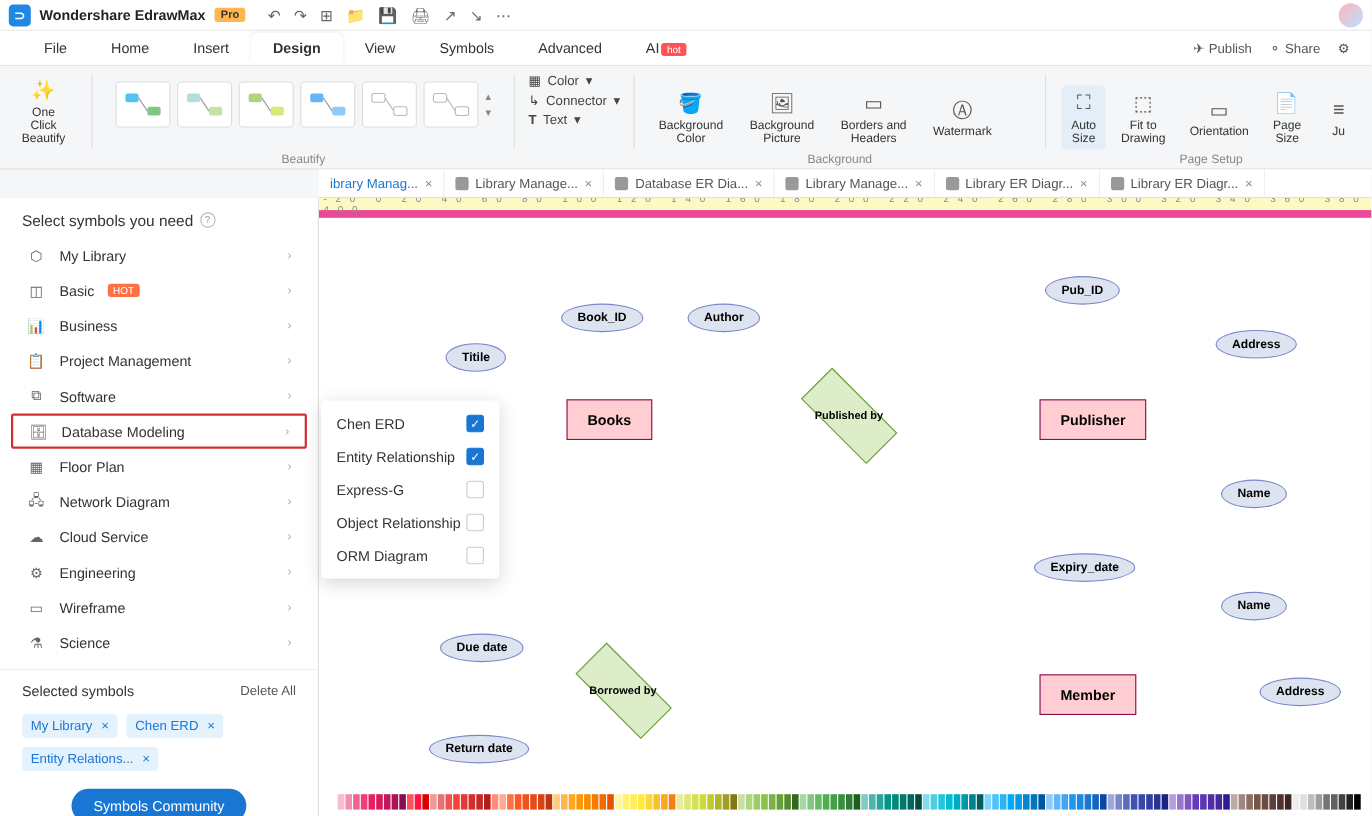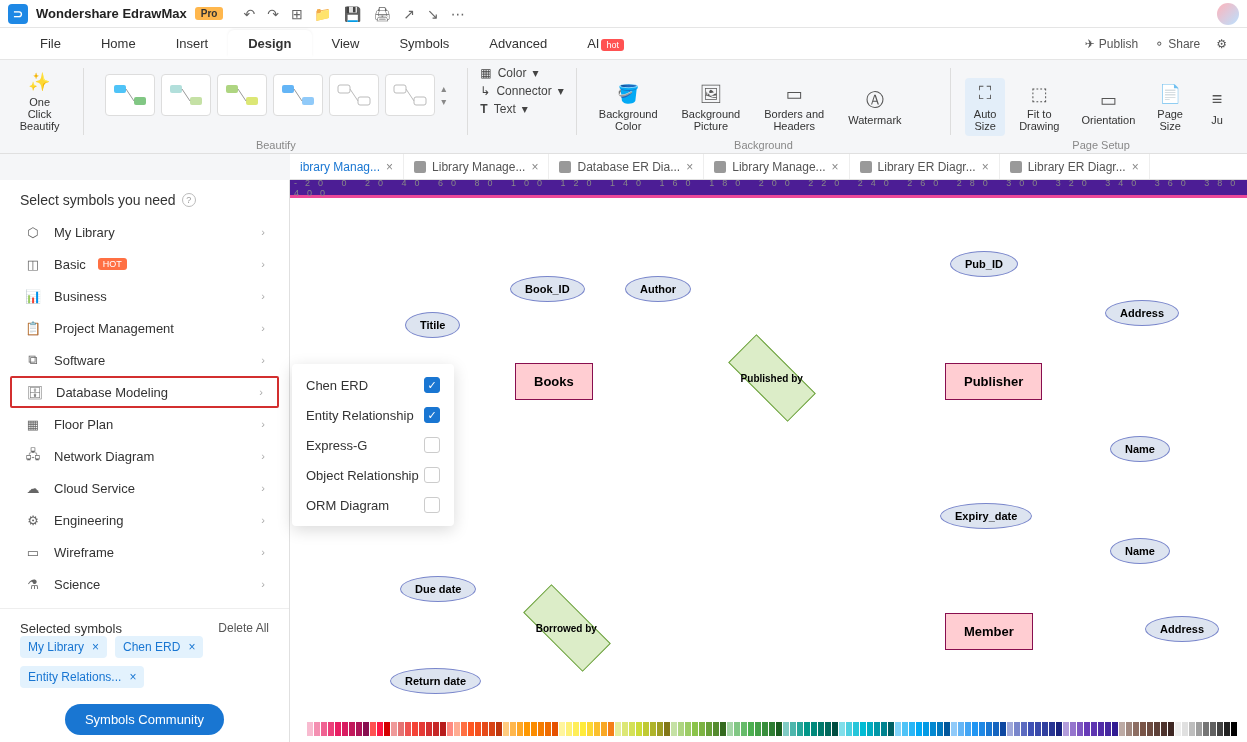--- a/index.html
+++ b/index.html
@@ -51,36 +51,36 @@
 .sidebar { width: 290px; background: #fff; border-right: 1px solid #e0e0e0; display: flex; flex-direction: column; position: relative; }
 .sidebar-title { padding: 12px 20px 8px; font-size: 14px; color: #333; display: flex; align-items: center; gap: 6px; }
 .help-icon { width: 14px; height: 14px; border: 1px solid #bbb; border-radius: 50%; font-size: 9px; display: flex; align-items: center; justify-content: center; color: #999; }
 .symbol-list { flex: 0 0 auto; }
 .symbol-item { display: flex; align-items: center; padding: 7px 24px; font-size: 13px; color: #333; cursor: pointer; gap: 12px; position: relative; }
 .symbol-item.highlighted { border: 2px solid #d32f2f; border-radius: 2px; margin: 0 10px; padding: 5px 14px; }
 .symbol-item-icon { width: 18px; height: 18px; display: flex; align-items: center; justify-content: center; color: #666; }
 .hot-badge { background: #ff7043; color: #fff; font-size: 9px; padding: 1px 5px; border-radius: 3px; }
 .chevron { margin-left: auto; color: #aaa; font-size: 11px; }
 .selected-section { padding: 12px 20px 8px; border-top: 1px solid #eee; margin-top: 8px; }
-.selected-header { display: flex; justify-content: space-between; font-size: 13px; color: #333; margin-bottom: 0; }
+.selected-header { display: flex; justify-content: space-between; font-size: 13px; color: #333; margin-bottom: 13px; }
 .delete-all { color: #555; font-size: 12px; cursor: pointer; }
 .chips { display: flex; flex-wrap: wrap; gap: 8px; }
 .chip { background: #e3f2fd; color: #1976d2; padding: 4px 8px; border-radius: 4px; font-size: 12px; display: flex; align-items: center; gap: 8px; }
 .chip-close { cursor: pointer; color: #1976d2; }
 .community-btn { background: #1976d2; color: #fff; border: none; padding: 8px 20px; border-radius: 16px; font-size: 13px; margin: 16px auto 0; display: block; cursor: pointer; }
 
 
 .flyout { position: absolute; left: 292px; top: 364px; width: 162px; background: #fff; box-shadow: 0 4px 16px rgba(0,0,0,0.15); border-radius: 4px; padding: 6px 0; z-index: 100; }
 .flyout-item { display: flex; justify-content: space-between; align-items: center; padding: 7px 14px; font-size: 13px; color: #333; cursor: pointer; }
 .flyout-check { width: 16px; height: 16px; border: 1.5px solid #ccc; border-radius: 3px; display: flex; align-items: center; justify-content: center; }
 .flyout-check.checked { background: #1976d2; border-color: #1976d2; color: #fff; font-size: 11px; }
 
 
 .canvas-area { flex: 1; background: #fff; position: relative; overflow: hidden; }
-.ruler-h { height: 18px; background: #4c1d95; border-bottom: 3px solid #ec4899; font-size: 9px; color: #888; display: flex; align-items: center; padding-left: 4px; letter-spacing: 8px; }
+.ruler-h { height: 18px; background: #fef9c3; border-bottom: 7px solid #ec4899; font-size: 9px; color: #888; display: flex; align-items: center; padding-left: 4px; letter-spacing: 8px; }
 .canvas { position: relative; width: 100%; height: 100%; }
 .canvas-title { position: absolute; top: 12px; left: 50%; transform: translateX(-50%); font-size: 20px; font-weight: 700; }
 
 .entity { position: absolute; background: #ffcdd2; border: 1.5px solid #880e4f; padding: 10px 18px; font-size: 13px; font-weight: 600; text-align: center; }
 .attr { position: absolute; background: #dde4f0; border: 1.5px solid #7986cb; border-radius: 50%; padding: 6px 14px; font-size: 11px; font-weight: 600; white-space: nowrap; }
 .rel { position: absolute; background: #dcedc8; border: 1.5px solid #689f38; width: 84px; height: 40px; display: flex; align-items: center; justify-content: center; font-size: 10px; font-weight: 600; transform: rotate(45deg); }
 .rel span { transform: rotate(-45deg); }
 .line { position: absolute; background: #555; z-index: -1; }
 
 

